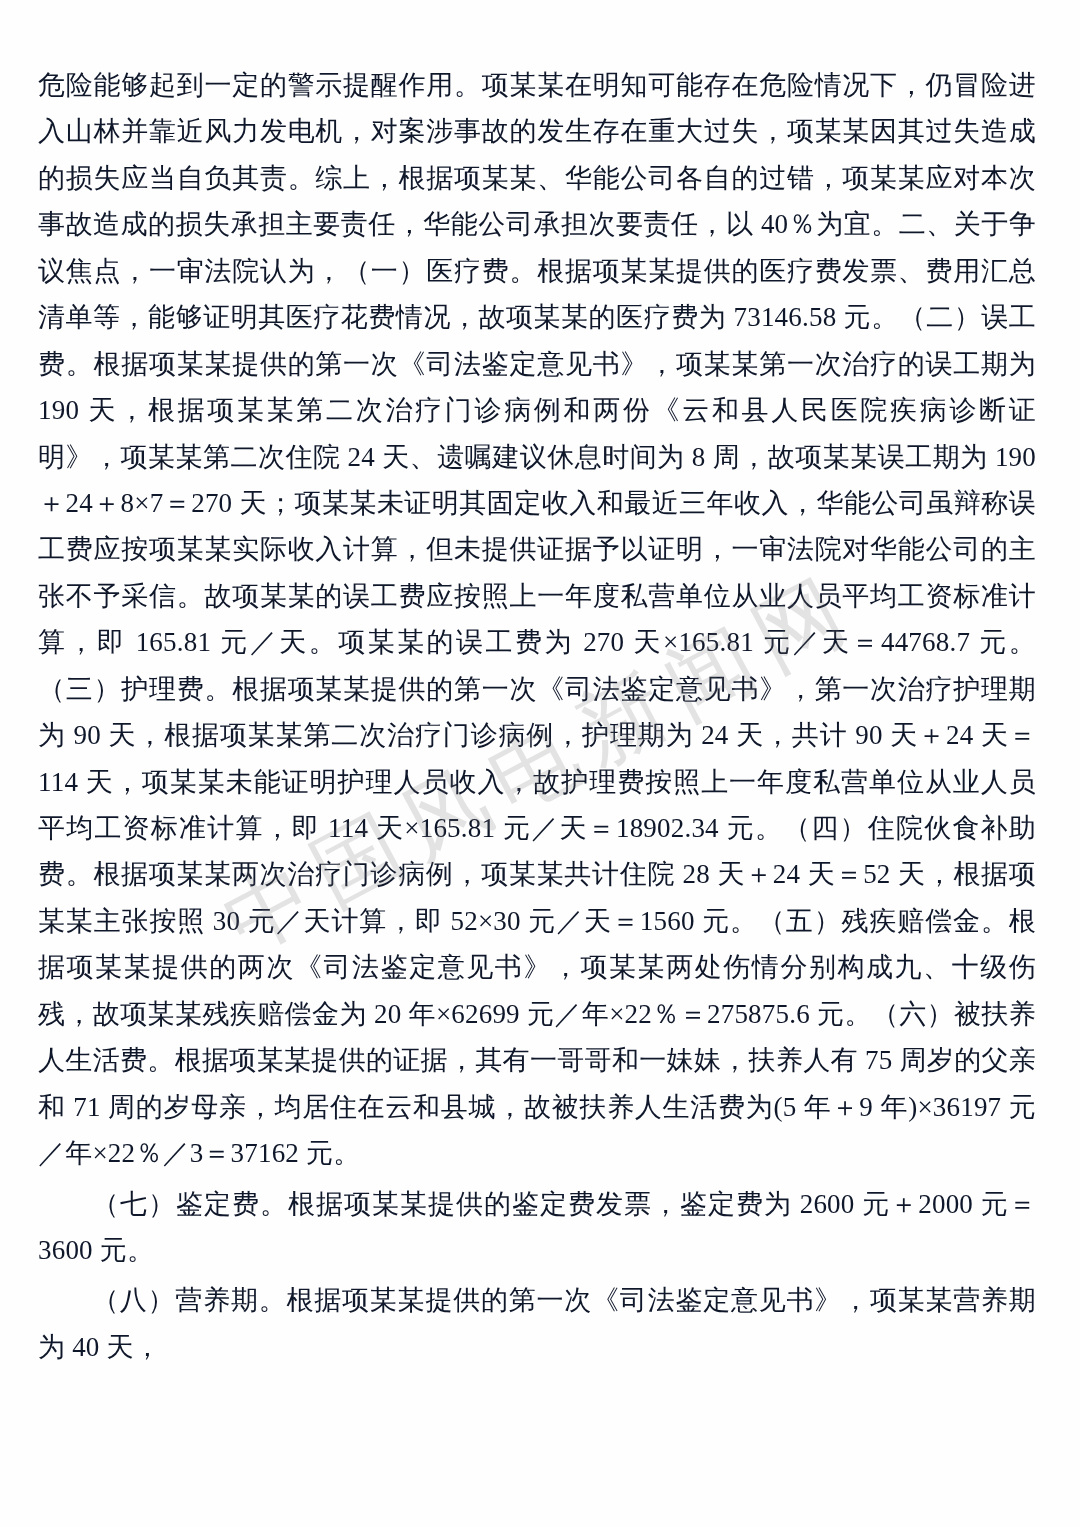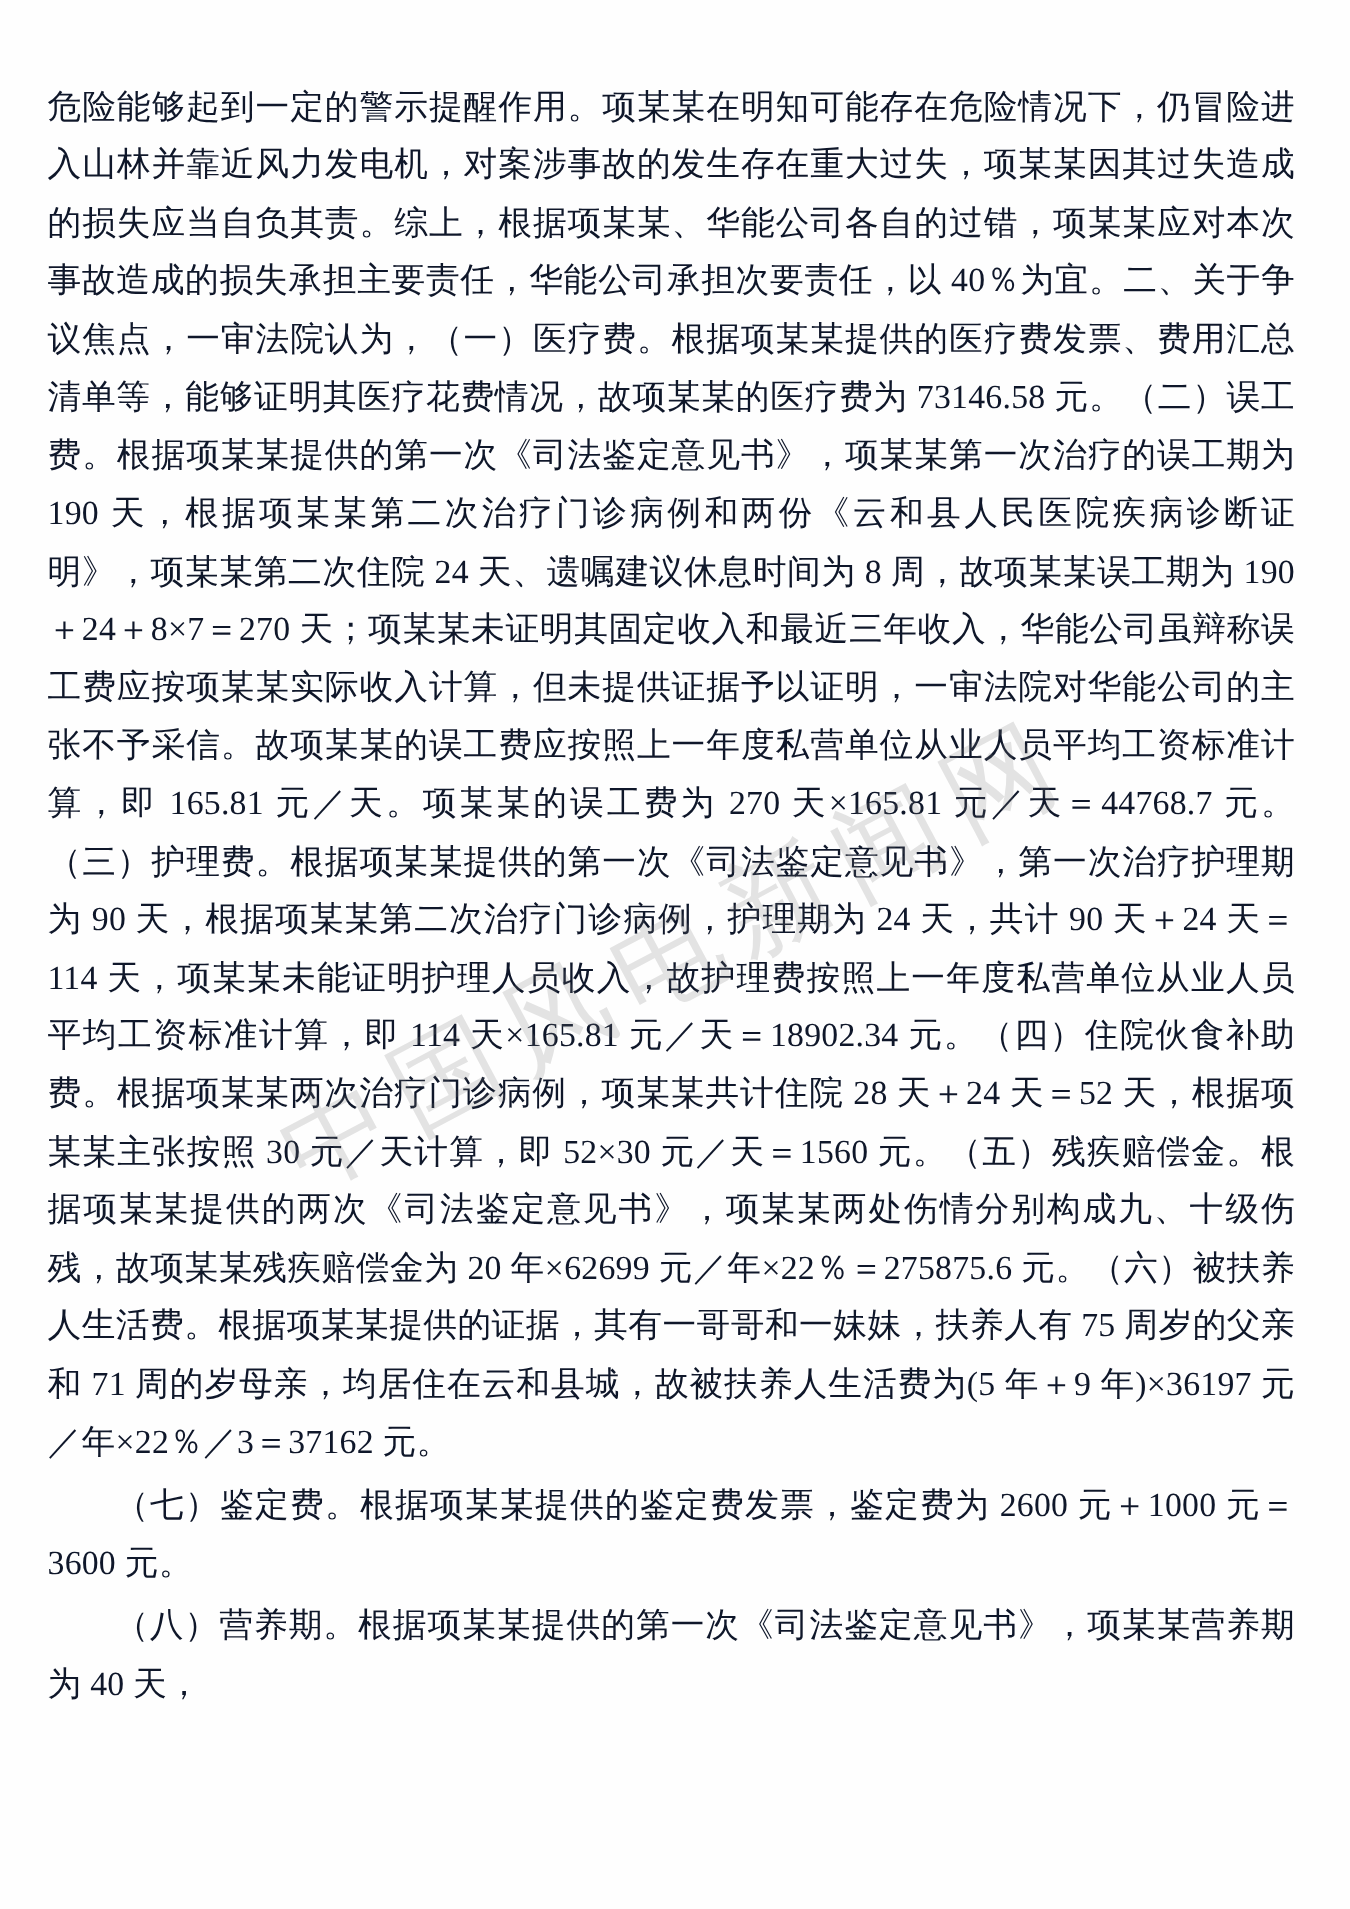--- a/index.html
+++ b/index.html
@@ -57,17 +57,17 @@
 </style>
 </head>
 <body>
 
 <div class="page">
 
   <div class="watermark">中国风电新闻网</div>
 
   <div class="doc-body">
     <p class="para">危险能够起到一定的警示提醒作用。项某某在明知可能存在危险情况下，仍冒险进入山林并靠近风力发电机，对案涉事故的发生存在重大过失，项某某因其过失造成的损失应当自负其责。综上，根据项某某、华能公司各自的过错，项某某应对本次事故造成的损失承担主要责任，华能公司承担次要责任，以 40％为宜。二、关于争议焦点，一审法院认为，（一）医疗费。根据项某某提供的医疗费发票、费用汇总清单等，能够证明其医疗花费情况，故项某某的医疗费为 73146.58 元。（二）误工费。根据项某某提供的第一次《司法鉴定意见书》，项某某第一次治疗的误工期为 190 天，根据项某某第二次治疗门诊病例和两份《云和县人民医院疾病诊断证明》，项某某第二次住院 24 天、遗嘱建议休息时间为 8 周，故项某某误工期为 190＋24＋8×7＝270 天；项某某未证明其固定收入和最近三年收入，华能公司虽辩称误工费应按项某某实际收入计算，但未提供证据予以证明，一审法院对华能公司的主张不予采信。故项某某的误工费应按照上一年度私营单位从业人员平均工资标准计算，即 165.81 元／天。项某某的误工费为 270 天×165.81 元／天＝44768.7 元。（三）护理费。根据项某某提供的第一次《司法鉴定意见书》，第一次治疗护理期为 90 天，根据项某某第二次治疗门诊病例，护理期为 24 天，共计 90 天＋24 天＝114 天，项某某未能证明护理人员收入，故护理费按照上一年度私营单位从业人员平均工资标准计算，即 114 天×165.81 元／天＝18902.34 元。（四）住院伙食补助费。根据项某某两次治疗门诊病例，项某某共计住院 28 天＋24 天＝52 天，根据项某某主张按照 30 元／天计算，即 52×30 元／天＝1560 元。（五）残疾赔偿金。根据项某某提供的两次《司法鉴定意见书》，项某某两处伤情分别构成九、十级伤残，故项某某残疾赔偿金为 20 年×62699 元／年×22％＝275875.6 元。（六）被扶养人生活费。根据项某某提供的证据，其有一哥哥和一妹妹，扶养人有 75 周岁的父亲和 71 周的岁母亲，均居住在云和县城，故被扶养人生活费为(5 年＋9 年)×36197 元／年×22％／3＝37162 元。</p>
-    <p class="para indent">（七）鉴定费。根据项某某提供的鉴定费发票，鉴定费为 2600 元＋1000 元＝3600 元。</p>
+    <p class="para indent">（七）鉴定费。根据项某某提供的鉴定费发票，鉴定费为 2600 元＋2000 元＝3600 元。</p>
     <p class="para indent">（八）营养期。根据项某某提供的第一次《司法鉴定意见书》，项某某营养期为 40 天，</p>
   </div>
 
 </div>
 
 </body></html>

